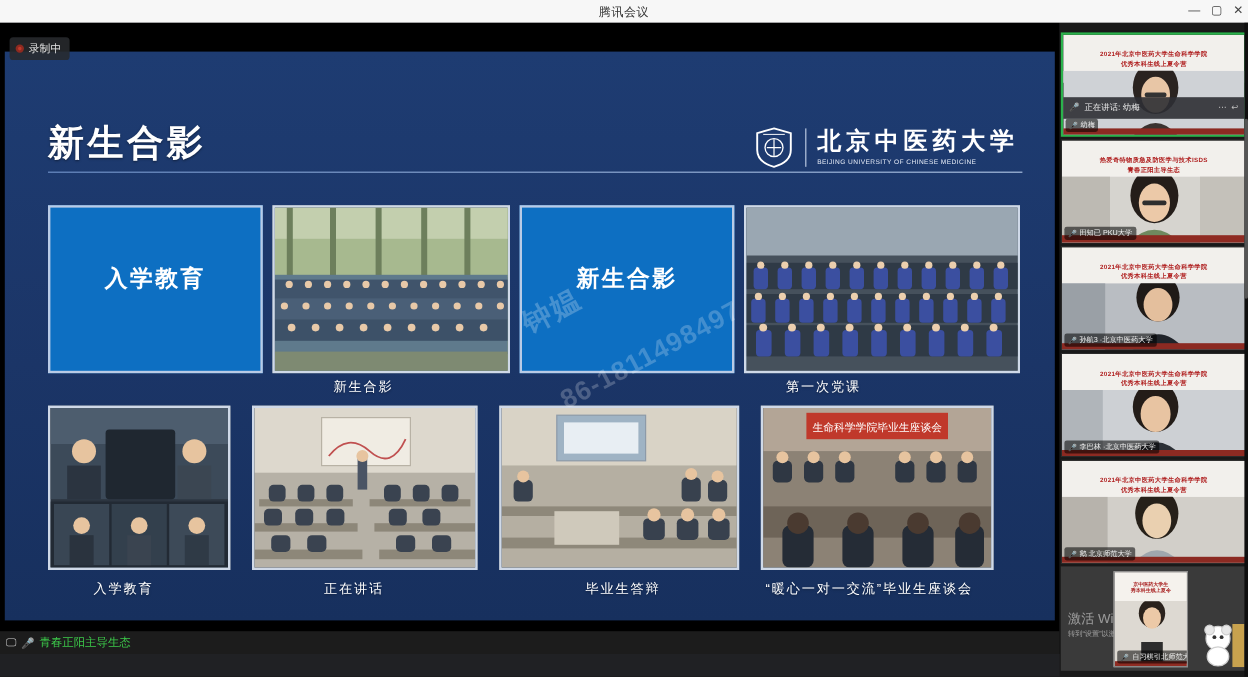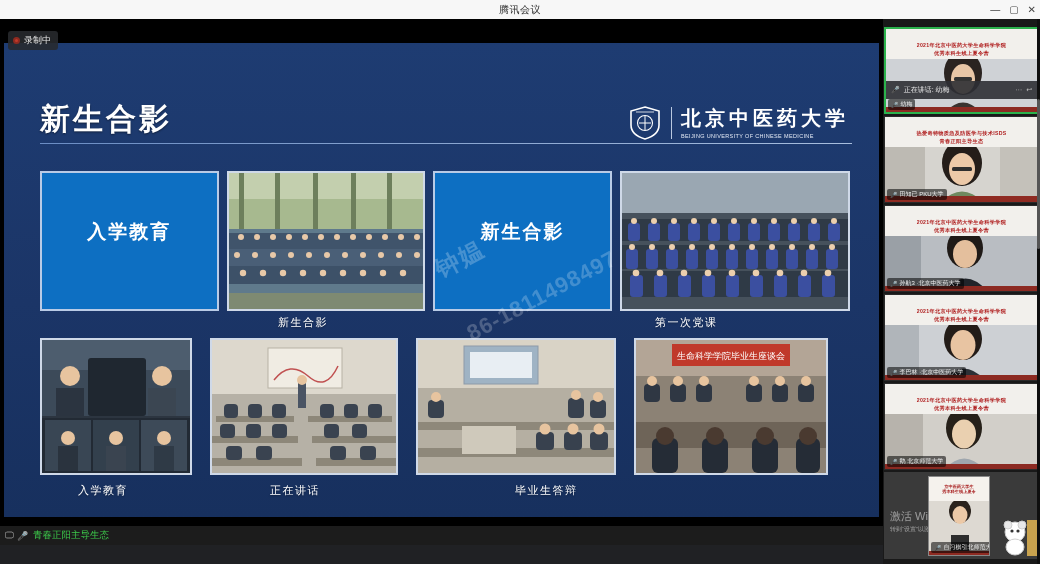--- a/index.html
+++ b/index.html
@@ -506,21 +506,22 @@
               <circle cx="129" cy="96" r="9"></circle>
                 <circle cx="172" cy="96" r="9"></circle>
             </g>
           </svg>
         </div>
       </div>
 
       <div class="cap-row2">
         <span class="cap" style="left:38px;">入学教育</span>
         <span class="cap" style="left:230px;">正在讲话</span>
-        <span class="cap" style="left:448px;margin-left:27px;">毕业生答辩</span>
+        <span class="cap" style="left:448px;">毕业生答辩</span>
+        <span class="cap" style="left:598px;">“暖心一对一交流”毕业生座谈会</span>
       </div>
 
     </div>
 
     <div class="statusbar">
       <span class="sb-icon">🖵</span>
       <span class="sb-mic">🎤</span>
       <span class="status-text">青春正阳主导生态</span>
     </div>
   </div>

